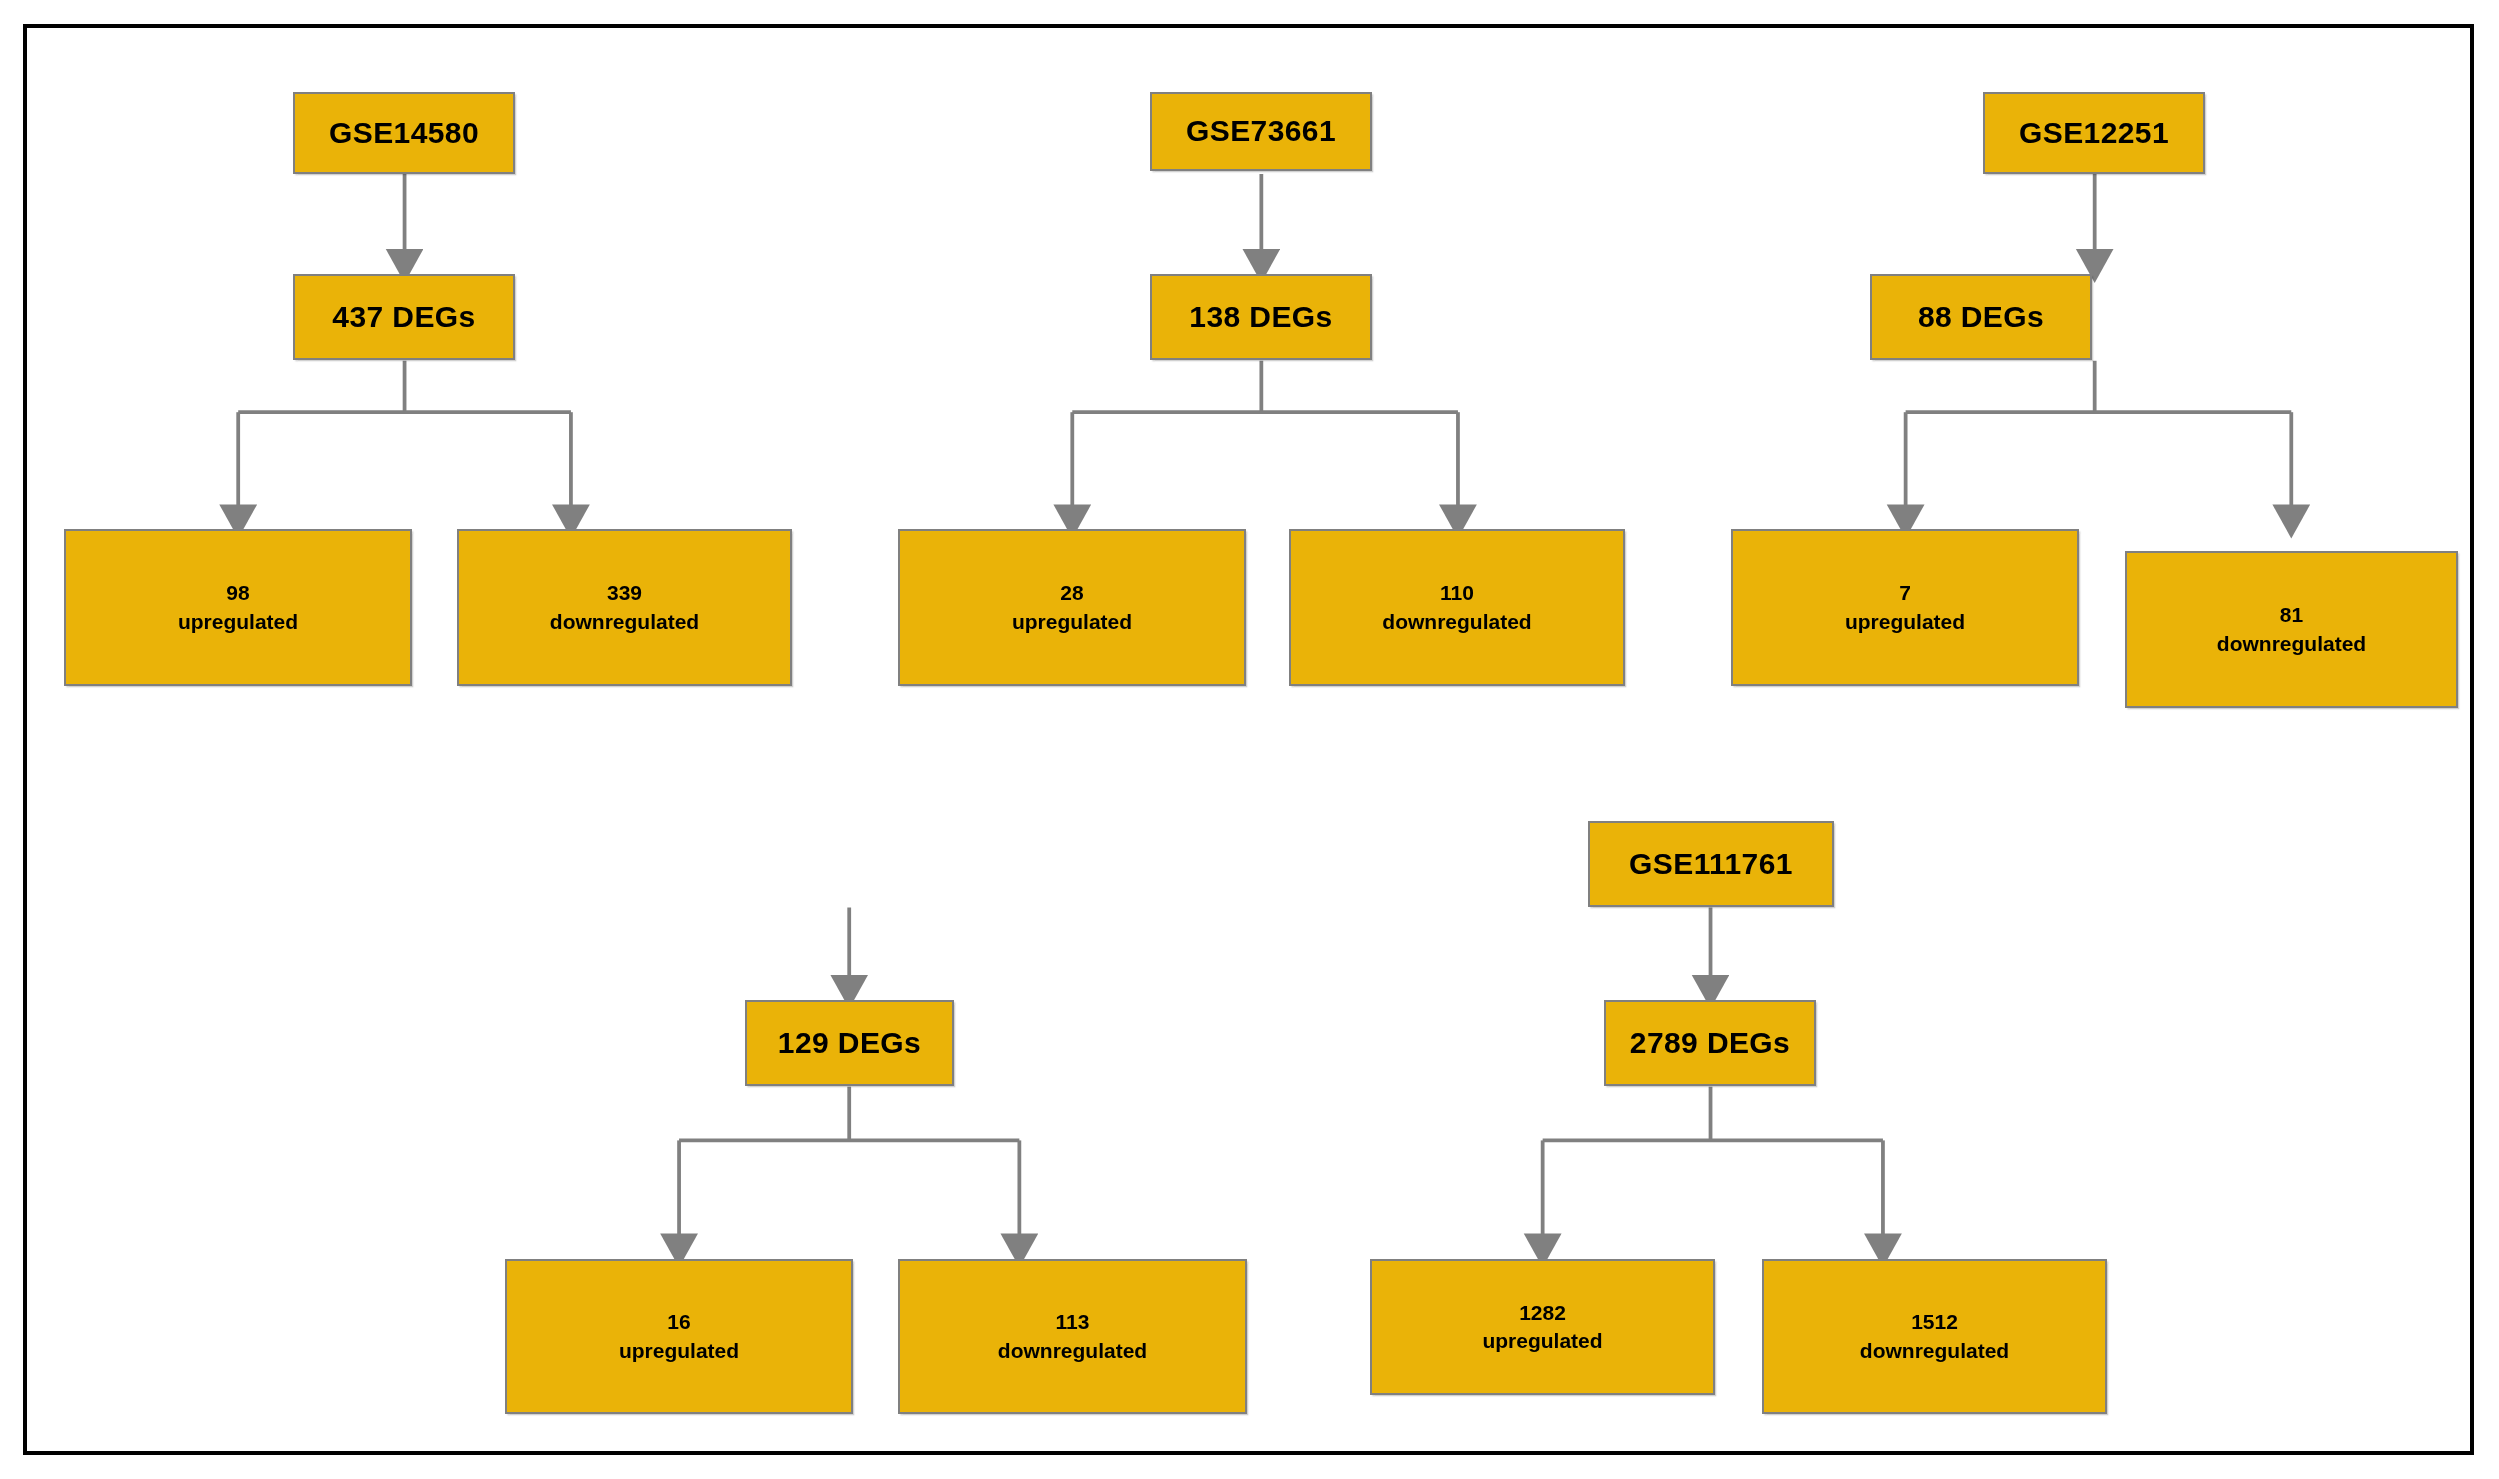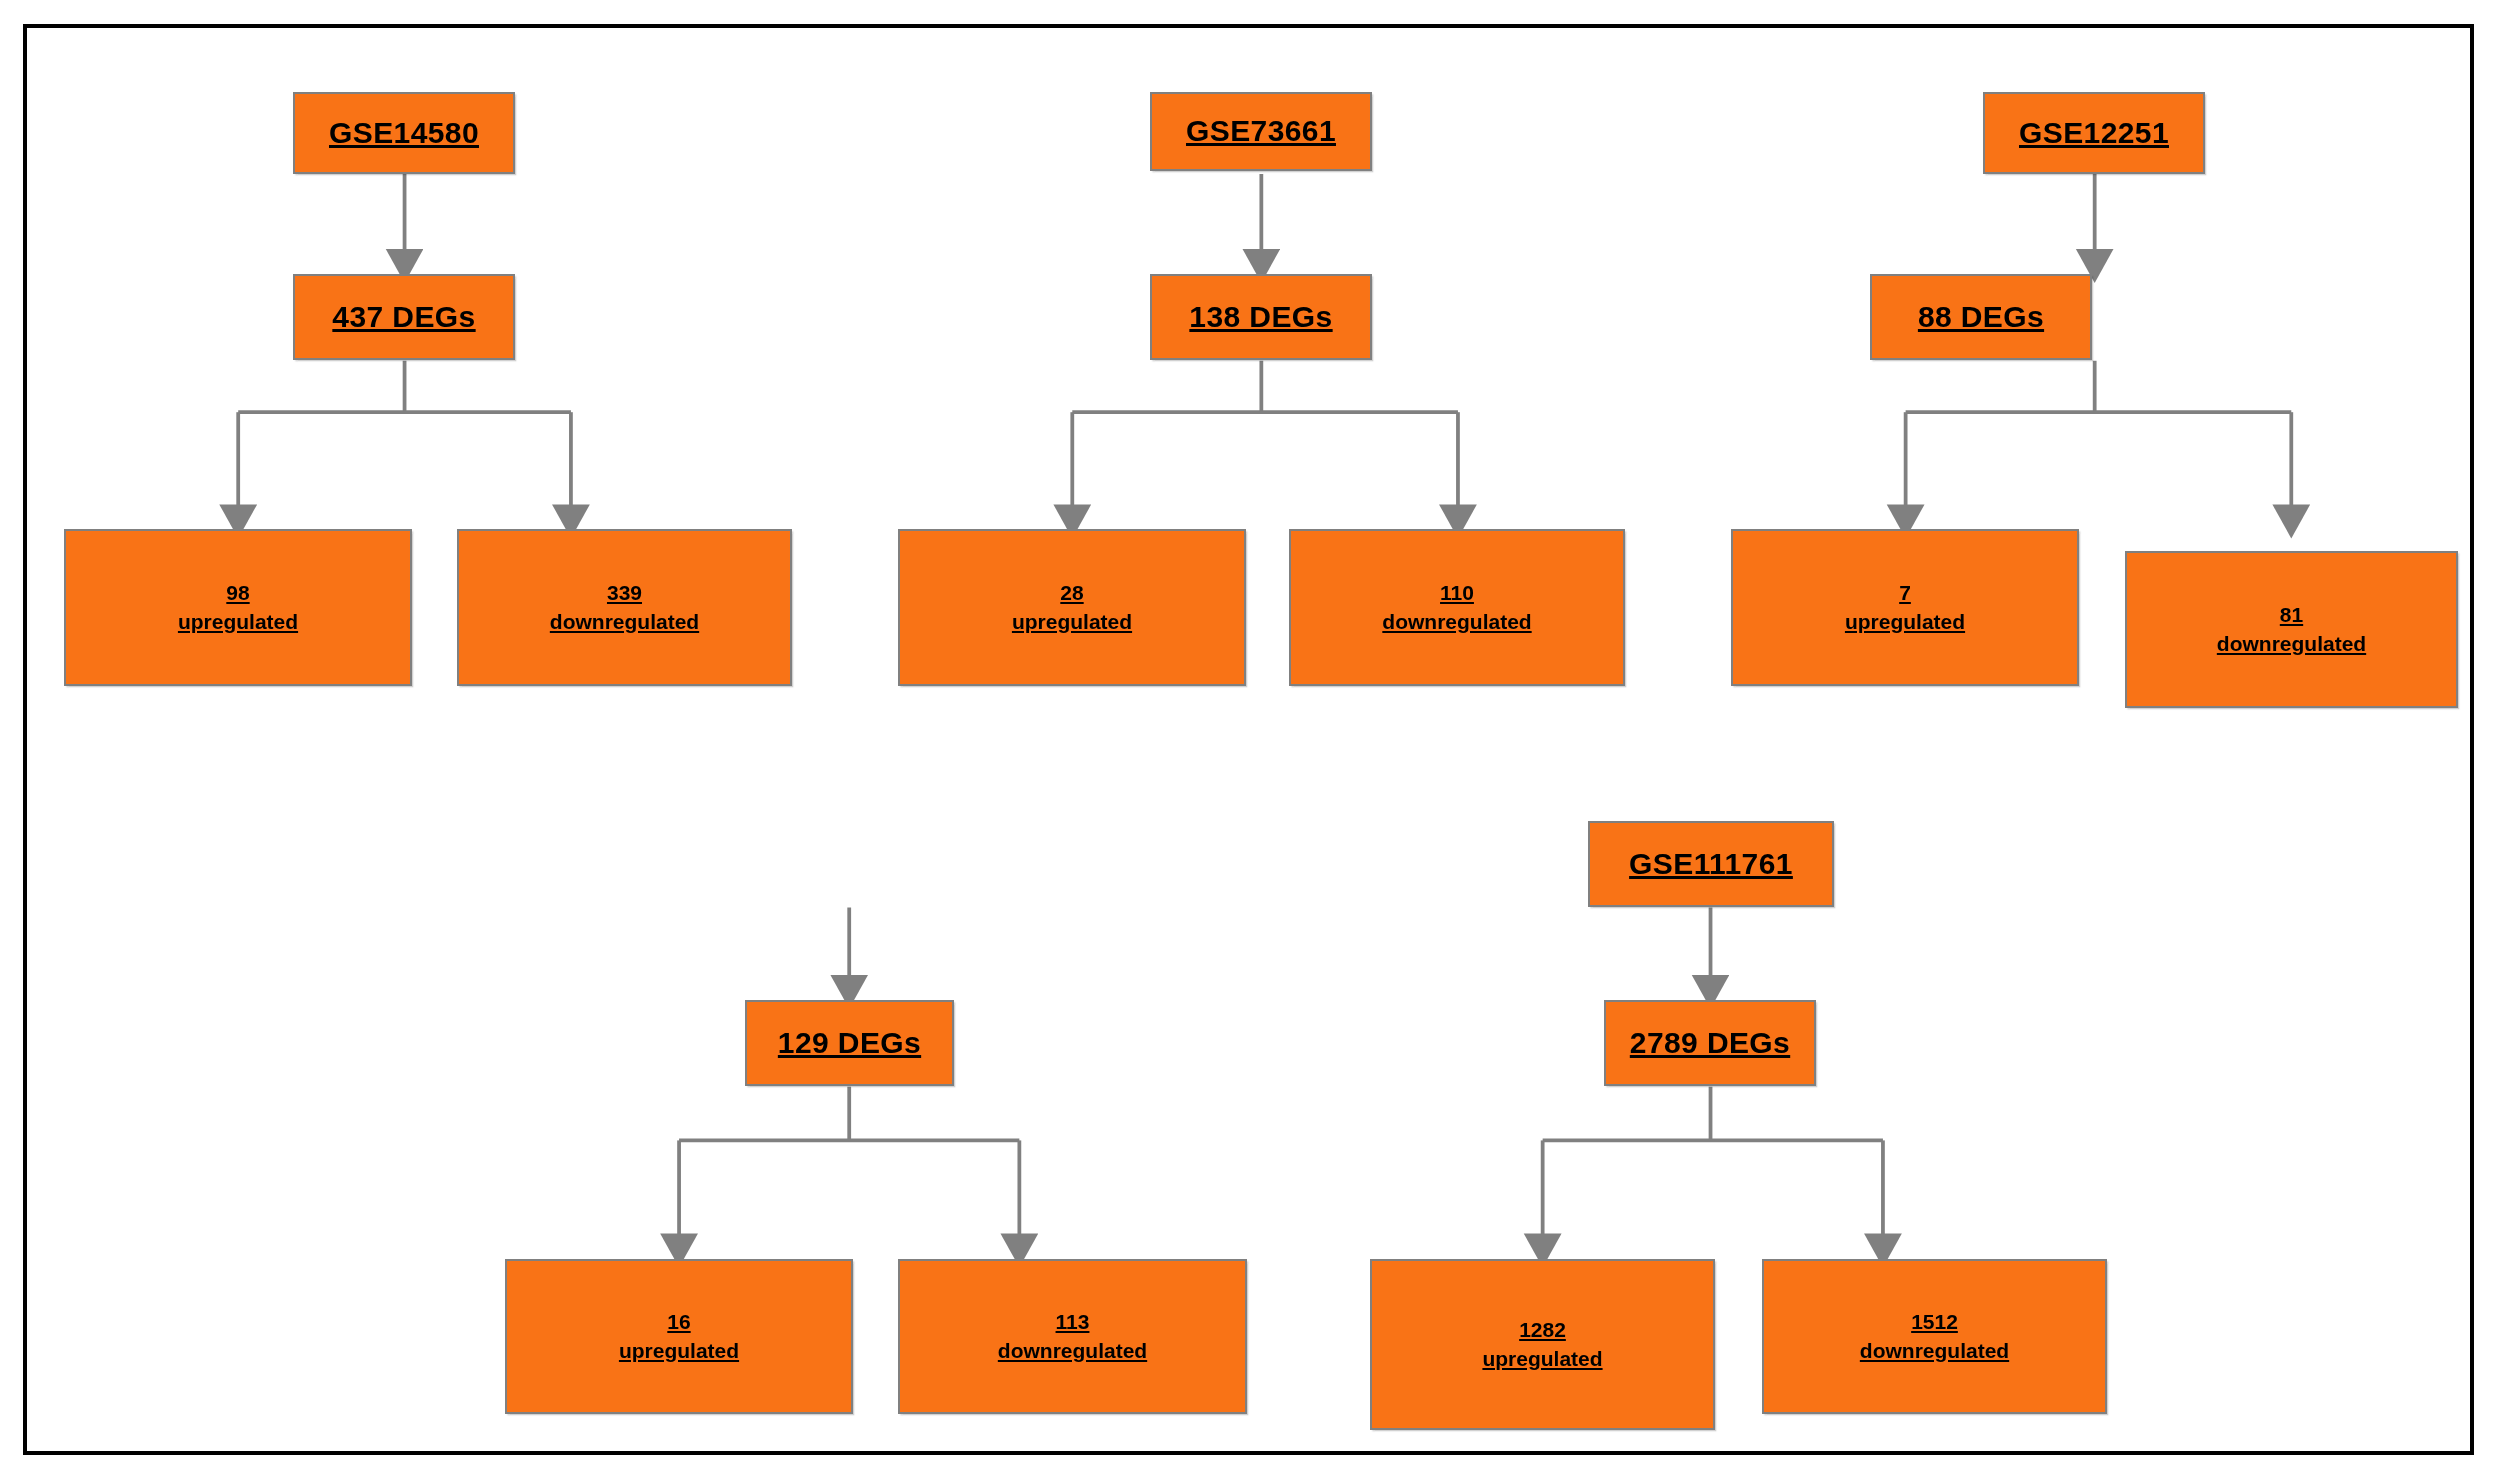--- a/index.html
+++ b/index.html
@@ -31,30 +31,29 @@
     left: 0;
     top: 0;
     width: 2500px;
     height: 1480px;
     pointer-events: none;
   }
   .node {
     position: absolute;
     box-sizing: border-box;
     border: 2.3px solid #808080;
-    background: #f97316;
+    background: #eab308;
     display: flex;
     align-items: center;
     justify-content: center;
     text-align: center;
     color: #000000;
     font-weight: bold;
     line-height: 1.35;
     box-shadow: 1.5px 1.5px 1.5px rgba(0,0,0,0.18);
-    text-decoration: underline;
   }
   .node-source {
     font-size: 30px;
     letter-spacing: 0.4px;
   }
   .node-degs {
     font-size: 30px;
     letter-spacing: 0.4px;
   }
   .node-leaf {
@@ -175,21 +174,21 @@
 
   <div class="node node-leaf" style="left:898px; top:1259px; width:349px; height:155px;">
     <span class="leaf-count">113</span>
     <span class="leaf-dir">downregulated</span>
   </div>
 
   <div class="node node-source" style="left:1588px; top:821px; width:246px; height:86px;">GSE111761</div>
 
   <div class="node node-degs" style="left:1604px; top:1000px; width:212px; height:86px;">2789 DEGs</div>
 
-  <div class="node node-leaf" style="left:1370px; top:1259px; width:345px; height:171px;">
+  <div class="node node-leaf" style="left:1370px; top:1259px; width:345px; height:136px;">
     <span class="leaf-count">1282</span>
     <span class="leaf-dir">upregulated</span>
   </div>
 
   <div class="node node-leaf" style="left:1762px; top:1259px; width:345px; height:155px;">
     <span class="leaf-count">1512</span>
     <span class="leaf-dir">downregulated</span>
   </div>
 
 </div>

